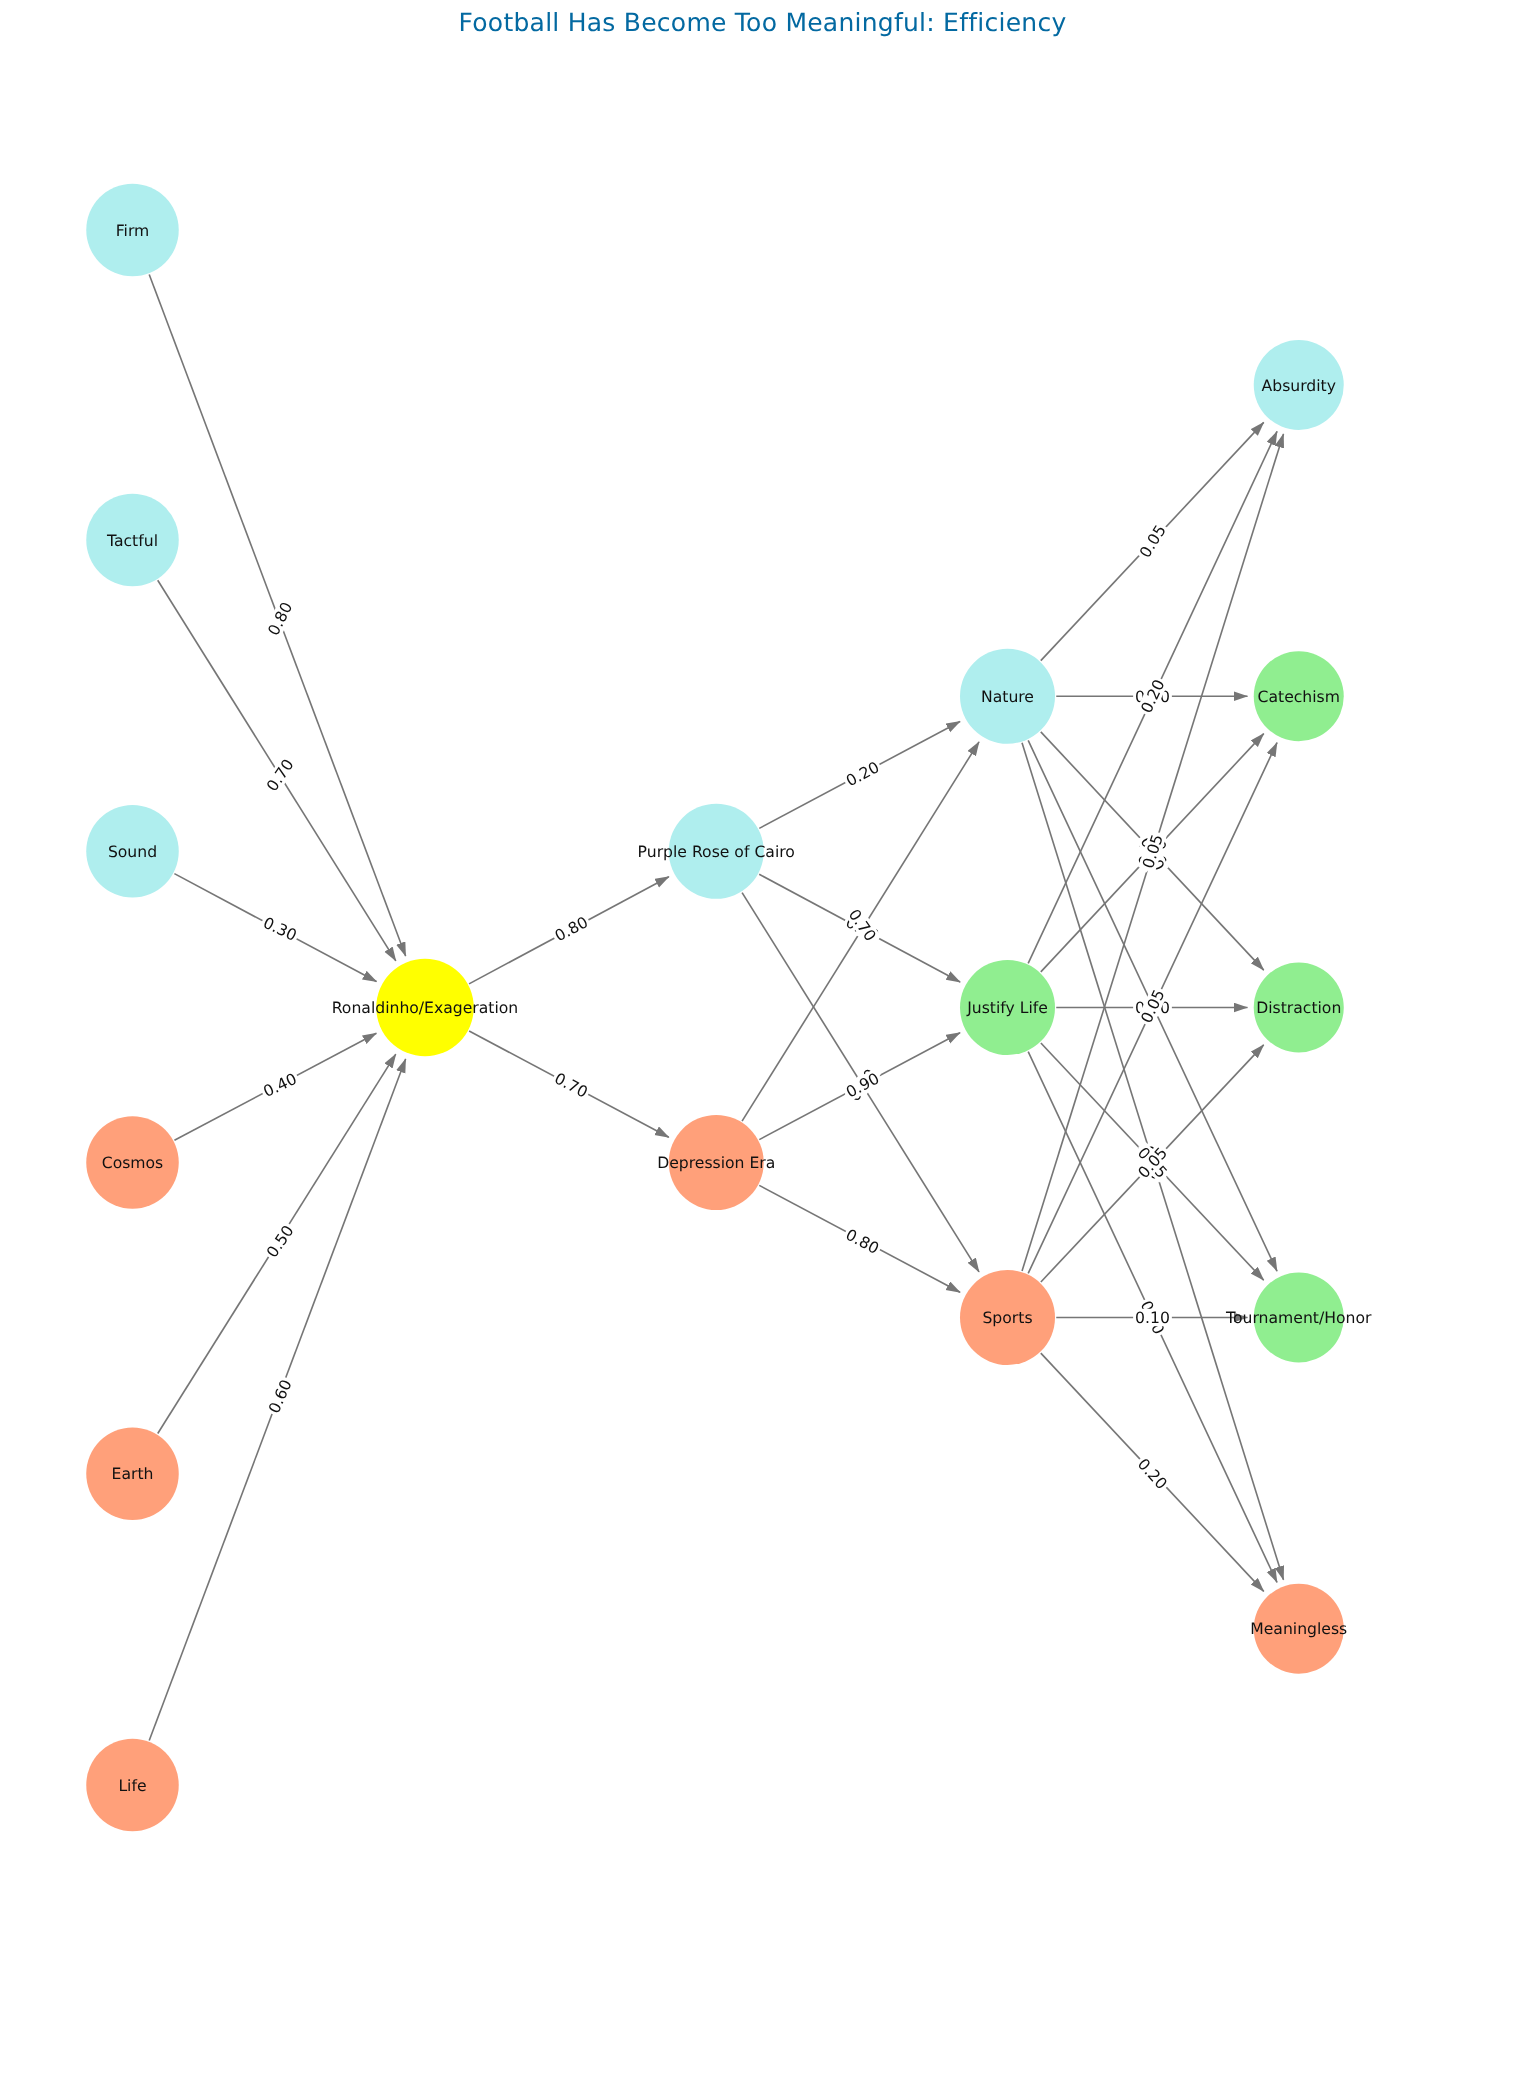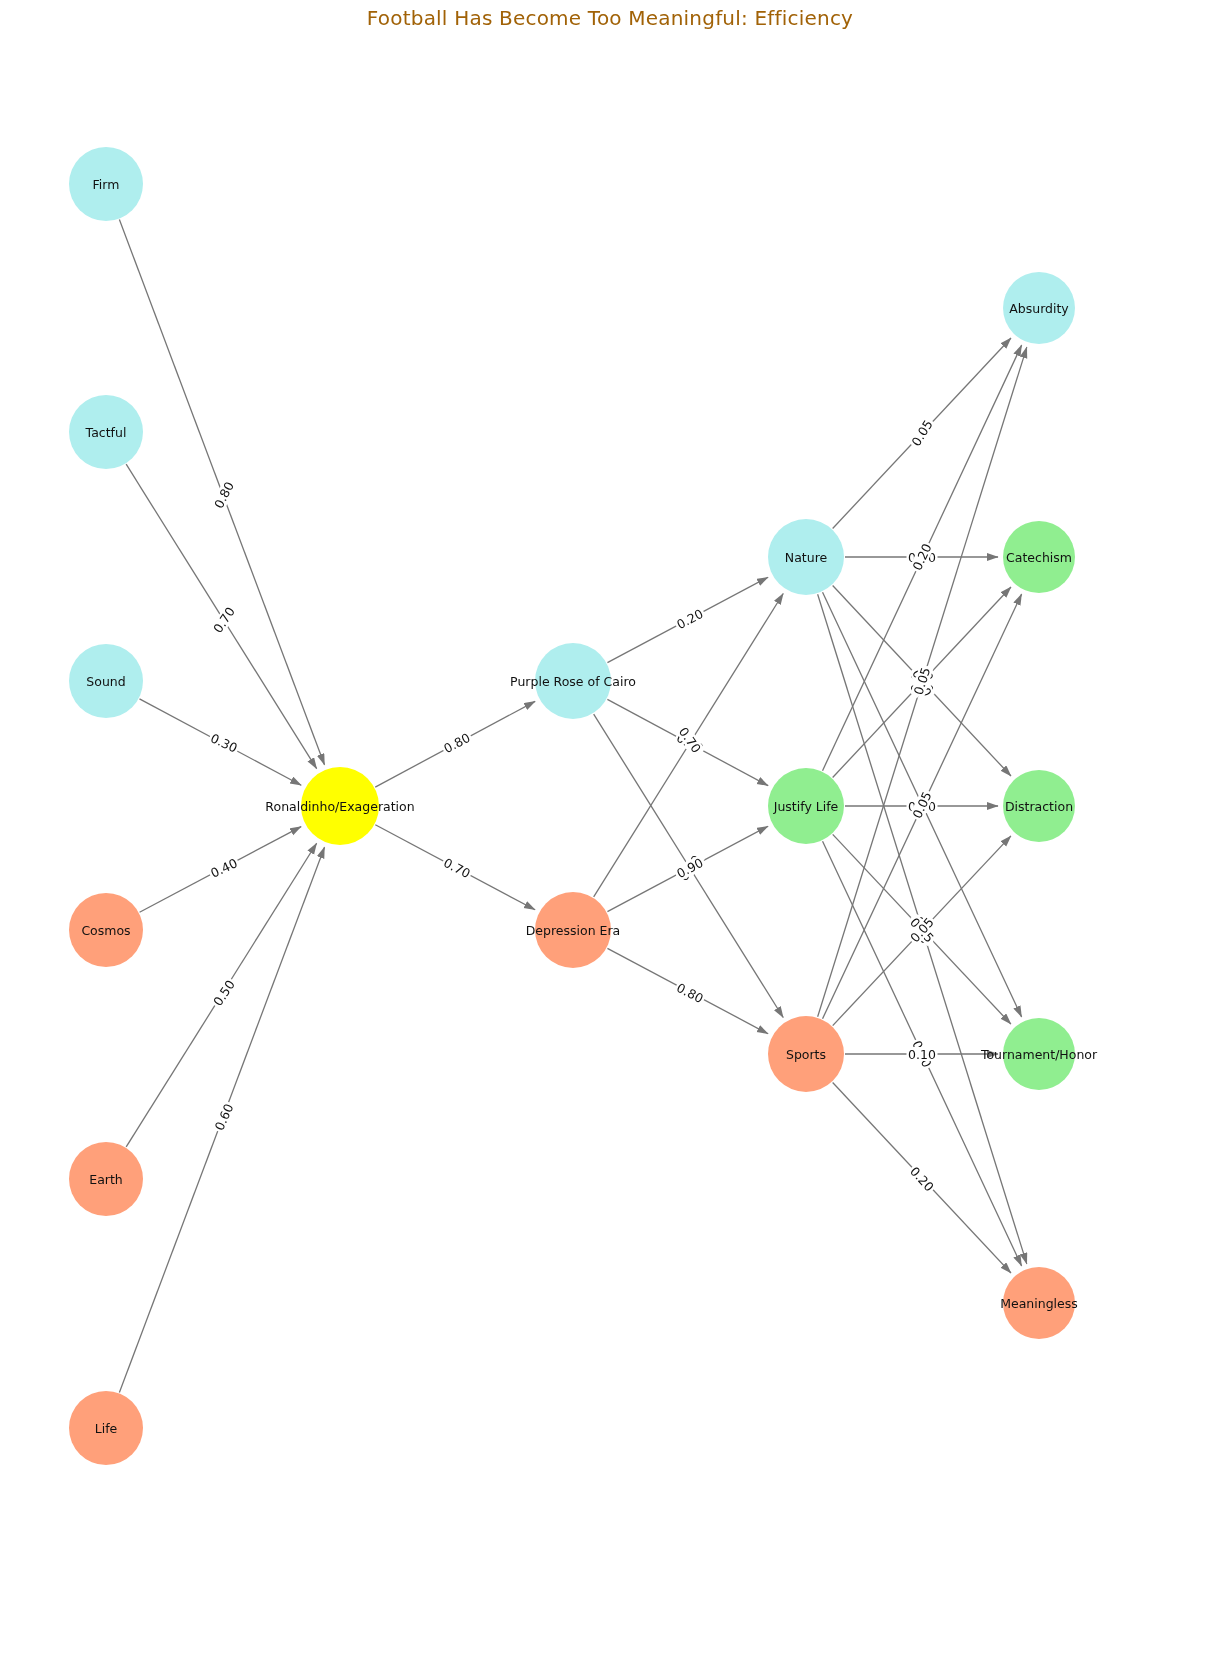--- a/index.html
+++ b/index.html
@@ -15,21 +15,21 @@
     font-family: "DejaVu Sans", sans-serif;
     overflow: hidden;
   }
   #chart-title {
     position: absolute;
     top: 6px;
     left: 0;
     width: 1220px;
     text-align: center;
     font-size: 20px;
-    color: #a16207;
+    color: #0369a1;
     font-family: "DejaVu Sans", sans-serif;
     font-weight: 400;
     letter-spacing: 0.2px;
   }
   svg#graph {
     position: absolute;
     top: 0;
     left: 0;
     width: 1220px;
     height: 1667px;

